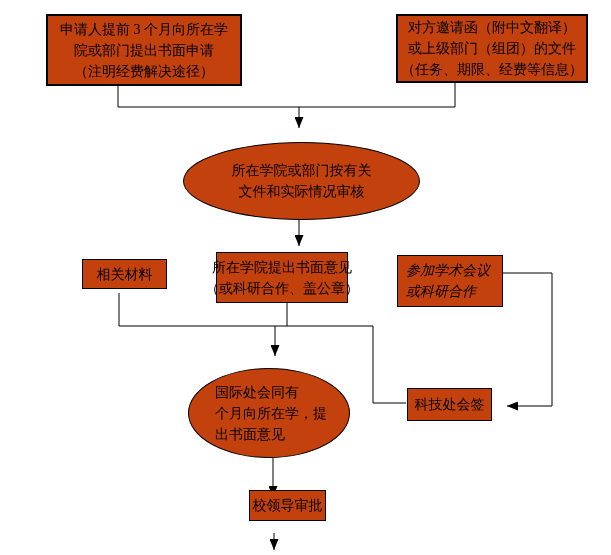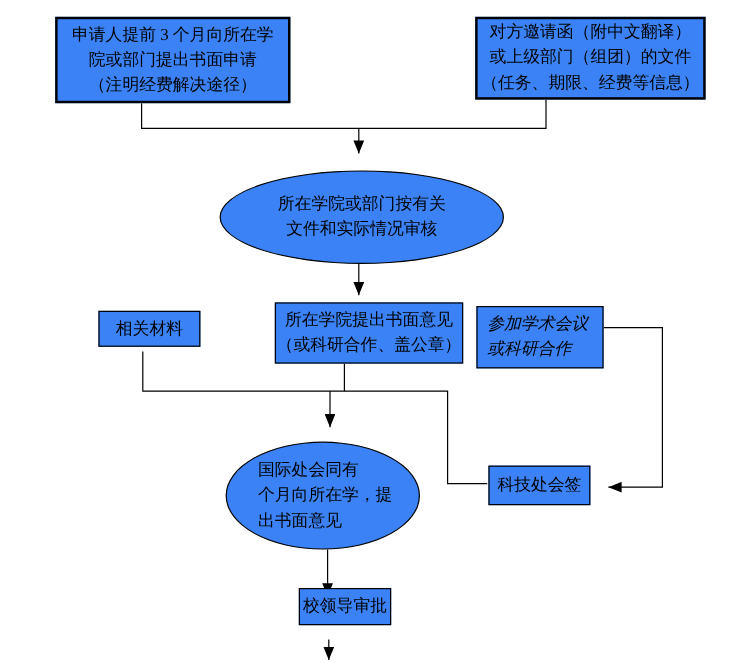--- a/index.html
+++ b/index.html
@@ -4,21 +4,21 @@
 <style>
   html,body{margin:0;padding:0;background:#ffffff;}
   .stage{
     position:relative;width:611px;height:555px;background:#ffffff;
     font-family:"Liberation Serif","DejaVu Serif",serif;
     color:#000;overflow:hidden;
   }
   .connectors{position:absolute;left:0;top:0;z-index:0;}
   .node{
     position:absolute;z-index:1;box-sizing:border-box;
-    border:1px solid #000;background:#3b82f6;
+    border:1px solid #000;background:#c2410c;
     display:flex;flex-direction:column;justify-content:center;align-items:center;
     font-size:14px;line-height:21px;text-align:center;white-space:nowrap;
   }
   .node.thick{border-width:2px;}
   .ellipse{border-radius:50%;}
   .left-align{align-items:flex-start;text-align:left;}
   .line{display:block;}
 </style>
 </head>
 <body>
@@ -65,21 +65,21 @@
 
   <div class="node ellipse" style="left:183px;top:142px;width:237px;height:78px;">
     <span class="line">所在学院或部门按有关</span>
     <span class="line">文件和实际情况审核</span>
   </div>
 
   <div class="node" style="left:82px;top:259px;width:85px;height:30px;">
     <span class="line">相关材料</span>
   </div>
 
-  <div class="node" style="left:229px;top:252px;width:157px;height:51px;justify-content:center;">
+  <div class="node" style="left:216px;top:252px;width:132px;height:51px;justify-content:center;">
     <span class="line">所在学院提出书面意见</span>
     <span class="line">（或科研合作、盖公章）</span>
   </div>
 
   <div class="node left-align" style="left:397px;top:255px;width:106px;height:52px;padding-left:8px;font-style:italic;">
     <span class="line">参加学术会议</span>
     <span class="line">或科研合作</span>
   </div>
 
   <div class="node ellipse left-align" style="left:188px;top:368px;width:162px;height:90px;padding-left:26px;">

